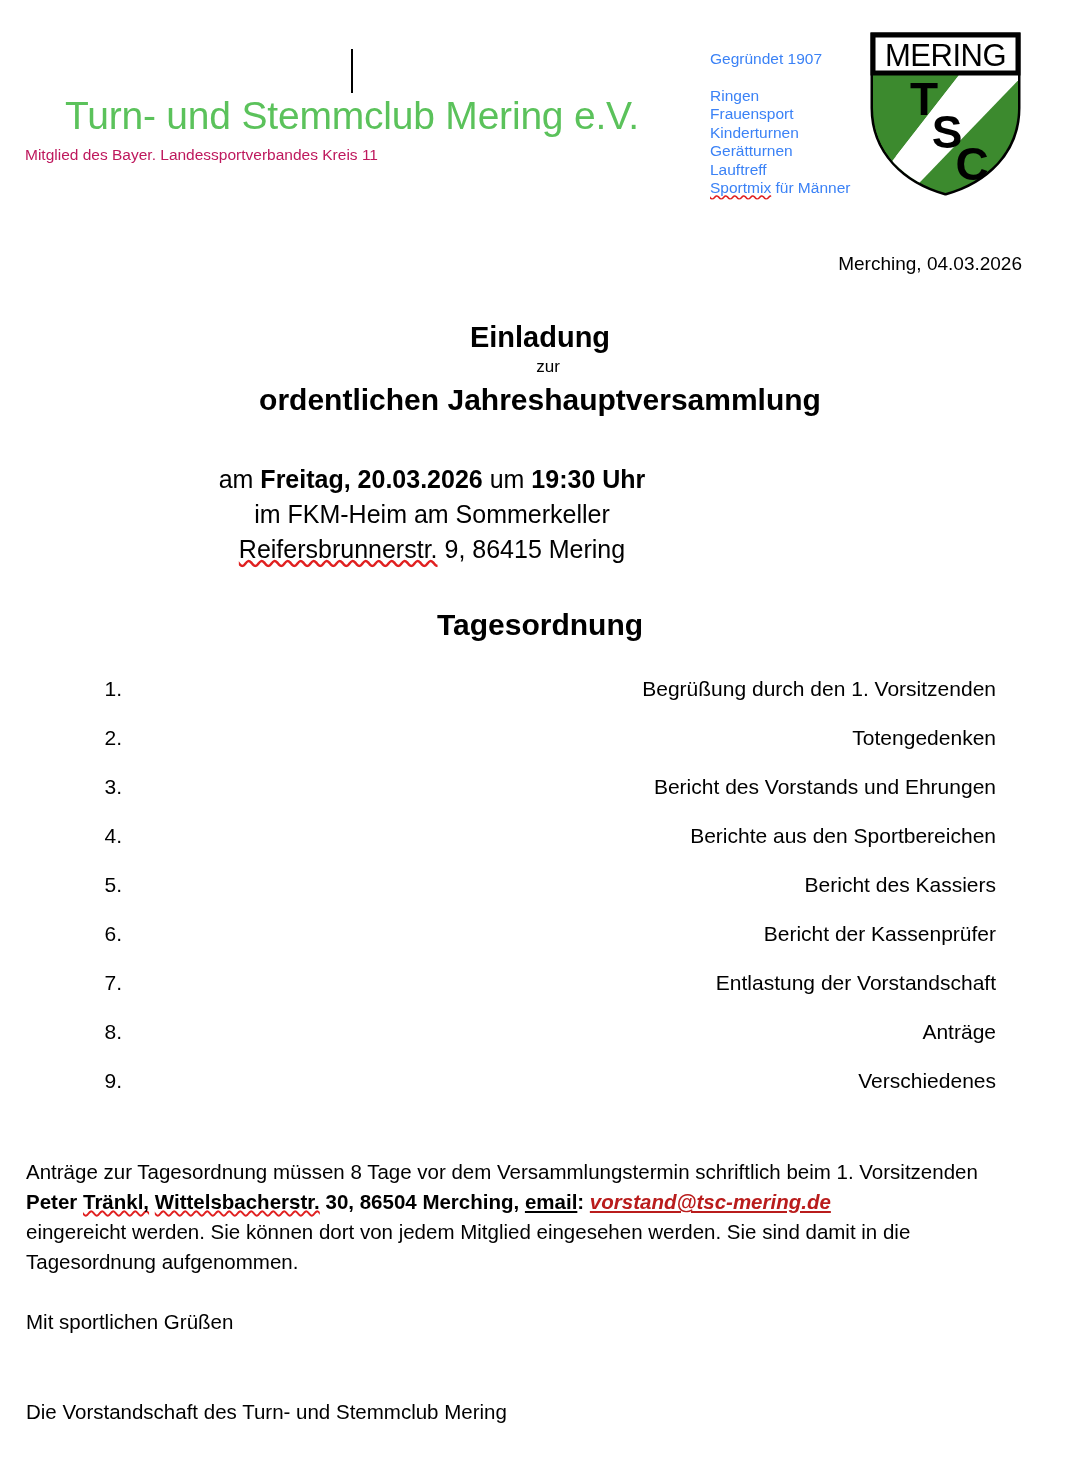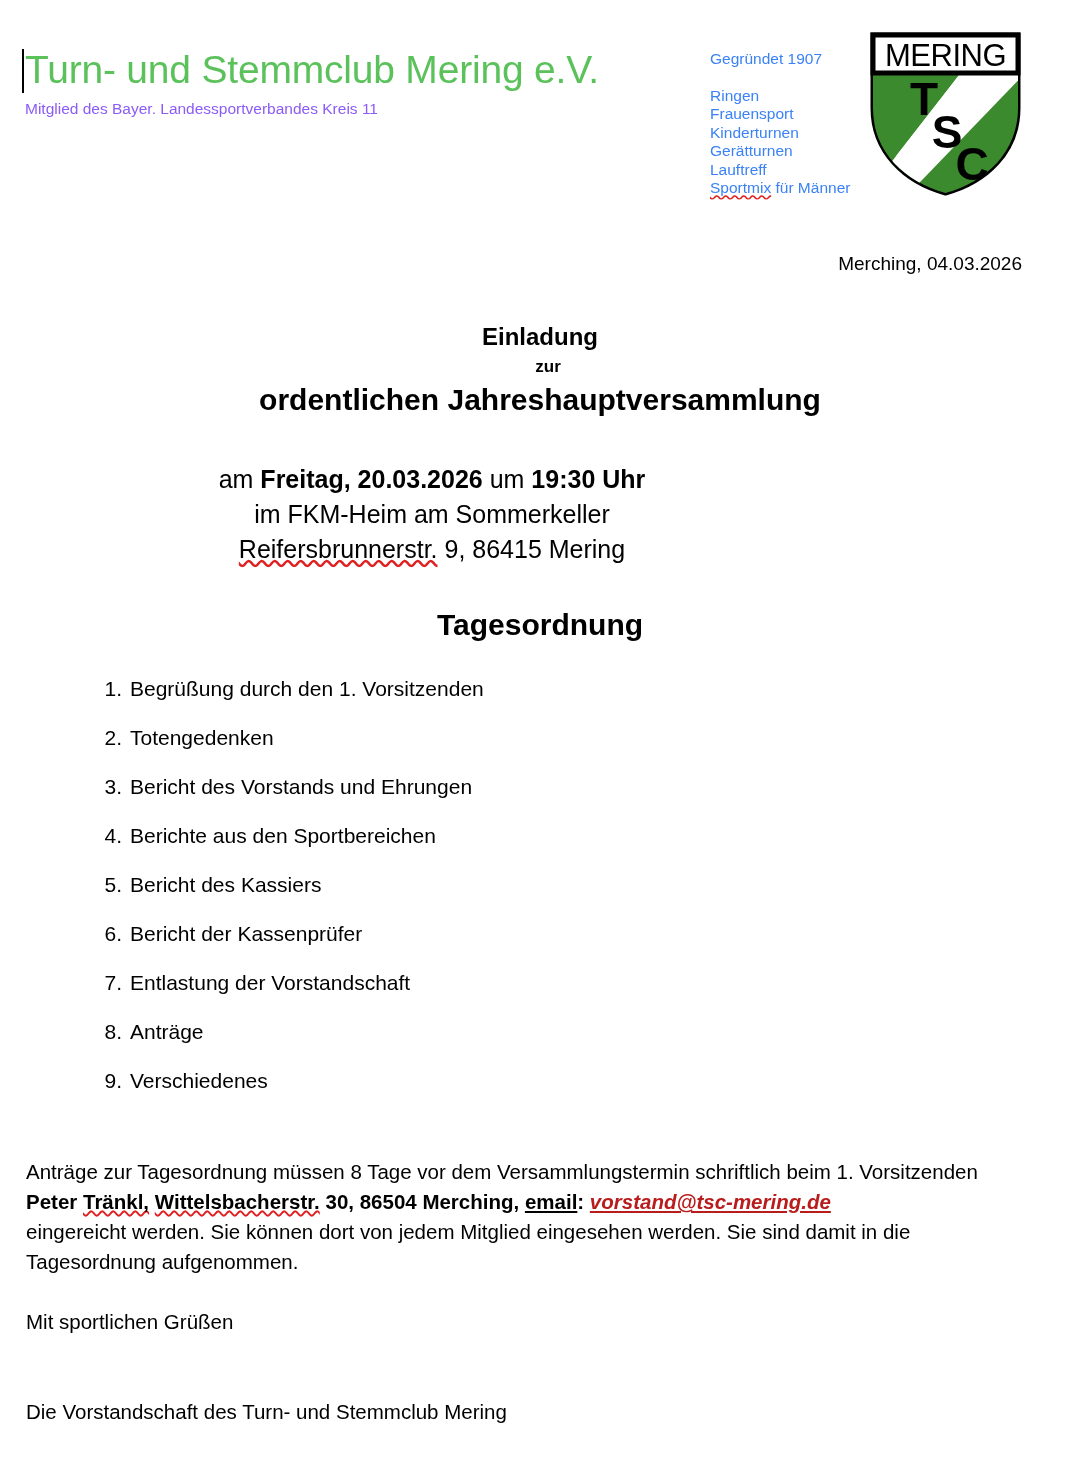--- a/index.html
+++ b/index.html
@@ -30,21 +30,22 @@
     height: 225px;
   }
   .club-block {
     position: absolute;
     left: 22px;
     top: 44px;
     width: 660px;
   }
   .club-title-row {
     display: flex;
-    align-items: flex-end;
+    align-items: center;
+    flex-direction: column;
   }
   .caret {
     display: inline-block;
     width: 2px;
     height: 44px;
     background: #000000;
     margin-top: 5px;
     margin-right: 1px;
     flex: 0 0 auto;
   }
@@ -52,21 +53,21 @@
     font-size: 39px;
     line-height: 46px;
     color: #5BC25B;
     font-weight: 400;
     letter-spacing: -0.2px;
     white-space: nowrap;
   }
   .club-sub {
     font-size: 15.5px;
     line-height: 19px;
-    color: #8b5cf6;
+    color: #be185d;
     margin-top: 6px;
     margin-left: 3px;
     white-space: nowrap;
   }
 
   .info-block {
     position: absolute;
     left: 710px;
     top: 50px;
     font-size: 15.5px;
@@ -113,28 +114,28 @@
 
   
   .titleblock {
     position: absolute;
     left: 0;
     top: 318px;
     width: 1080px;
     text-align: center;
   }
   .t-einladung {
-    font-size: 24px;
+    font-size: 29px;
     line-height: 38px;
     font-weight: bold;
   }
   .t-zur {
     font-size: 17px;
     line-height: 22px;
-    font-weight: bold;
+    font-weight: normal;
     padding-left: 16px;
   }
   .t-haupt {
     font-size: 30px;
     line-height: 40px;
     font-weight: bold;
     margin-top: 2px;
   }
 
   
@@ -165,20 +166,21 @@
   .agenda {
     position: absolute;
     left: 58px;
     top: 676px;
     width: 900px;
     margin: 0;
     padding: 0 0 0 38px;
     font-size: 21px;
     list-style: none;
     counter-reset: ag;
+    text-align: right;
   }
   .agenda li {
     counter-increment: ag;
     position: relative;
     line-height: 26px;
     margin-bottom: 23px;
     padding-left: 34px;
   }
   .agenda li::before {
     content: counter(ag) ".";

